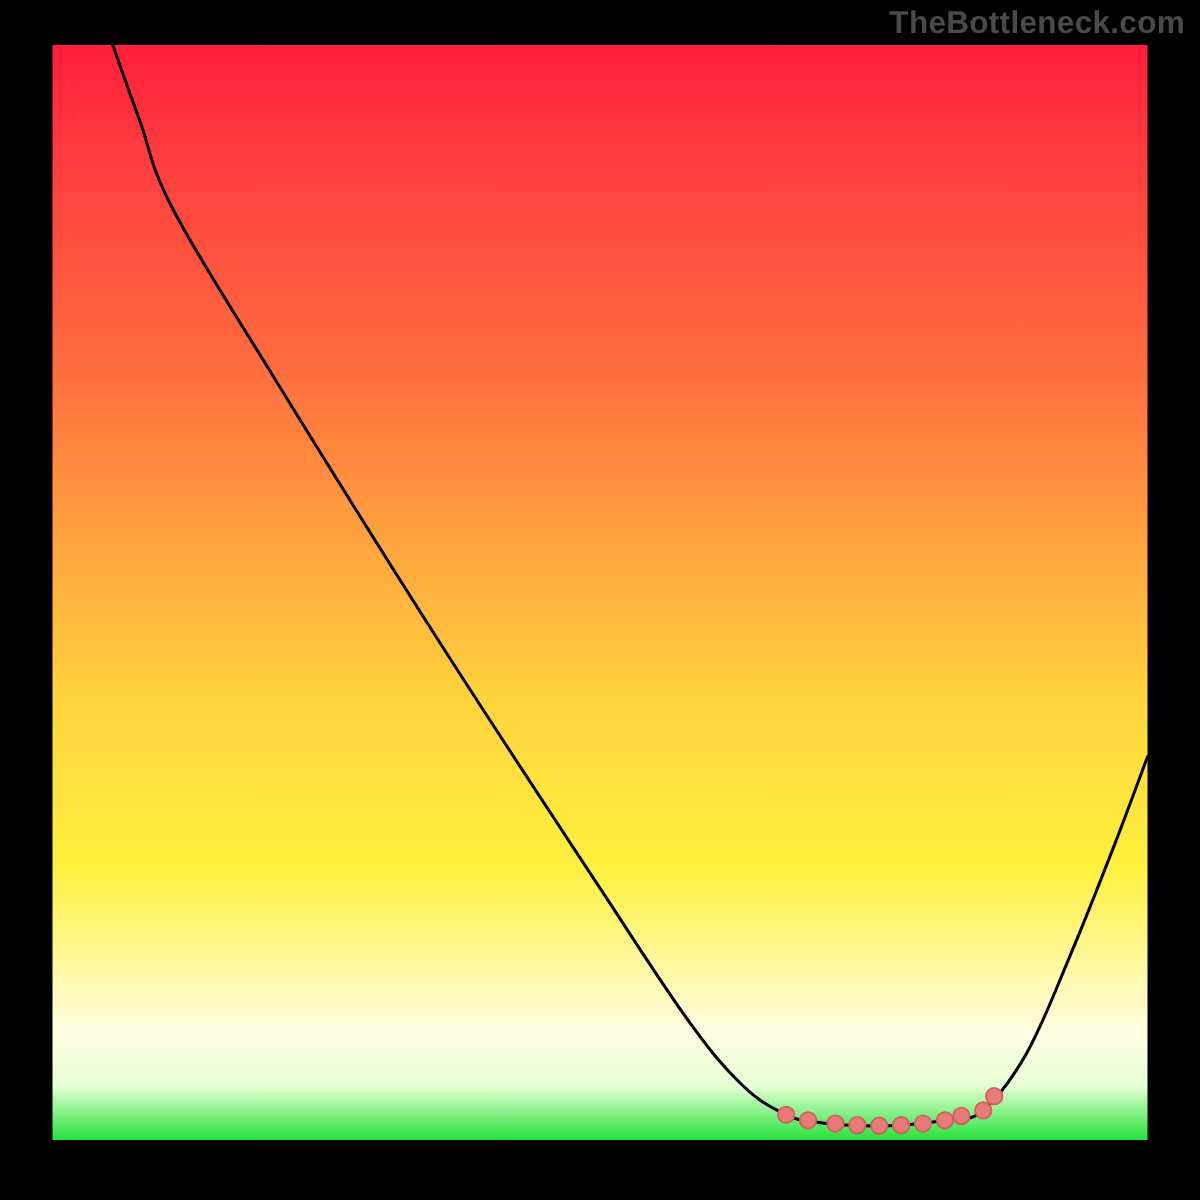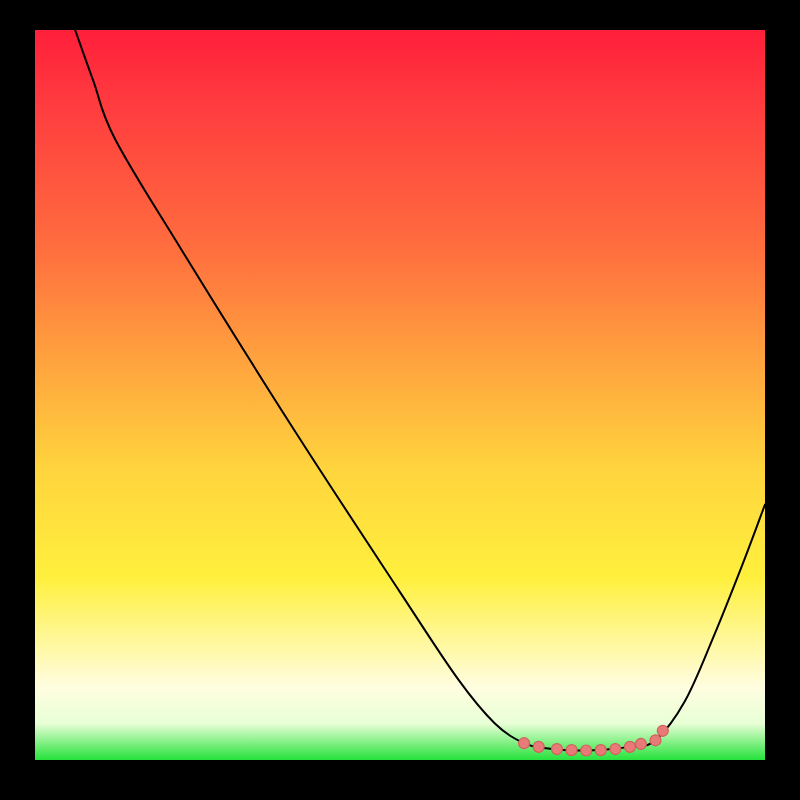--- a/index.html
+++ b/index.html
@@ -66,20 +66,21 @@
     fill: #e87a77;
     stroke: #d1605e;
     stroke-width: 1.2;
   }
 </style>
 </head>
 <body>
 
 <div class="frame">
 
+  <div class="watermark">TheBottleneck.com</div>
 
   <div class="plot-area">
     <svg class="curves" viewBox="0 0 730 730" preserveAspectRatio="none">
       <path class="curve" d="M 40.15 0.00 C 43.43 9.20, 51.17 31.39, 58.40 51.10 C 65.63 70.81, 64.53 79.28, 80.30 109.50 C 96.07 139.72, 114.46 167.75, 146.00 219.00 C 177.54 270.25, 216.08 332.44, 255.50 394.20 C 294.92 455.96, 334.78 516.11, 365.00 562.10 C 395.22 608.09, 406.32 626.05, 423.40 649.70 C 440.48 673.35, 448.07 682.07, 459.90 693.50 C 471.73 704.93, 479.90 708.74, 489.10 713.21 C 498.30 717.68, 501.80 717.01, 511.00 718.32 C 520.20 719.63, 529.69 720.25, 540.20 720.51 C 550.71 720.77, 558.89 720.57, 569.40 719.78 C 579.91 718.99, 589.40 717.84, 598.60 716.13 C 607.80 714.42, 611.30 718.31, 620.50 710.29 C 629.70 702.27, 639.19 690.39, 649.70 671.60 C 660.21 652.81, 668.39 630.87, 678.90 605.90 C 689.41 580.93, 698.90 556.55, 708.10 532.90 C 717.30 509.25, 726.06 485.01, 730.00 474.50" id="curve-path"></path>
       <g id="markers">
           <circle class="dot" cx="489.10" cy="713.21" r="5.5"></circle>
           <circle class="dot" cx="503.70" cy="716.86" r="5.5"></circle>
           <circle class="dot" cx="521.95" cy="719.05" r="5.5"></circle>
           <circle class="dot" cx="536.55" cy="720.14" r="5.5"></circle>
           <circle class="dot" cx="551.15" cy="720.51" r="5.5"></circle>

